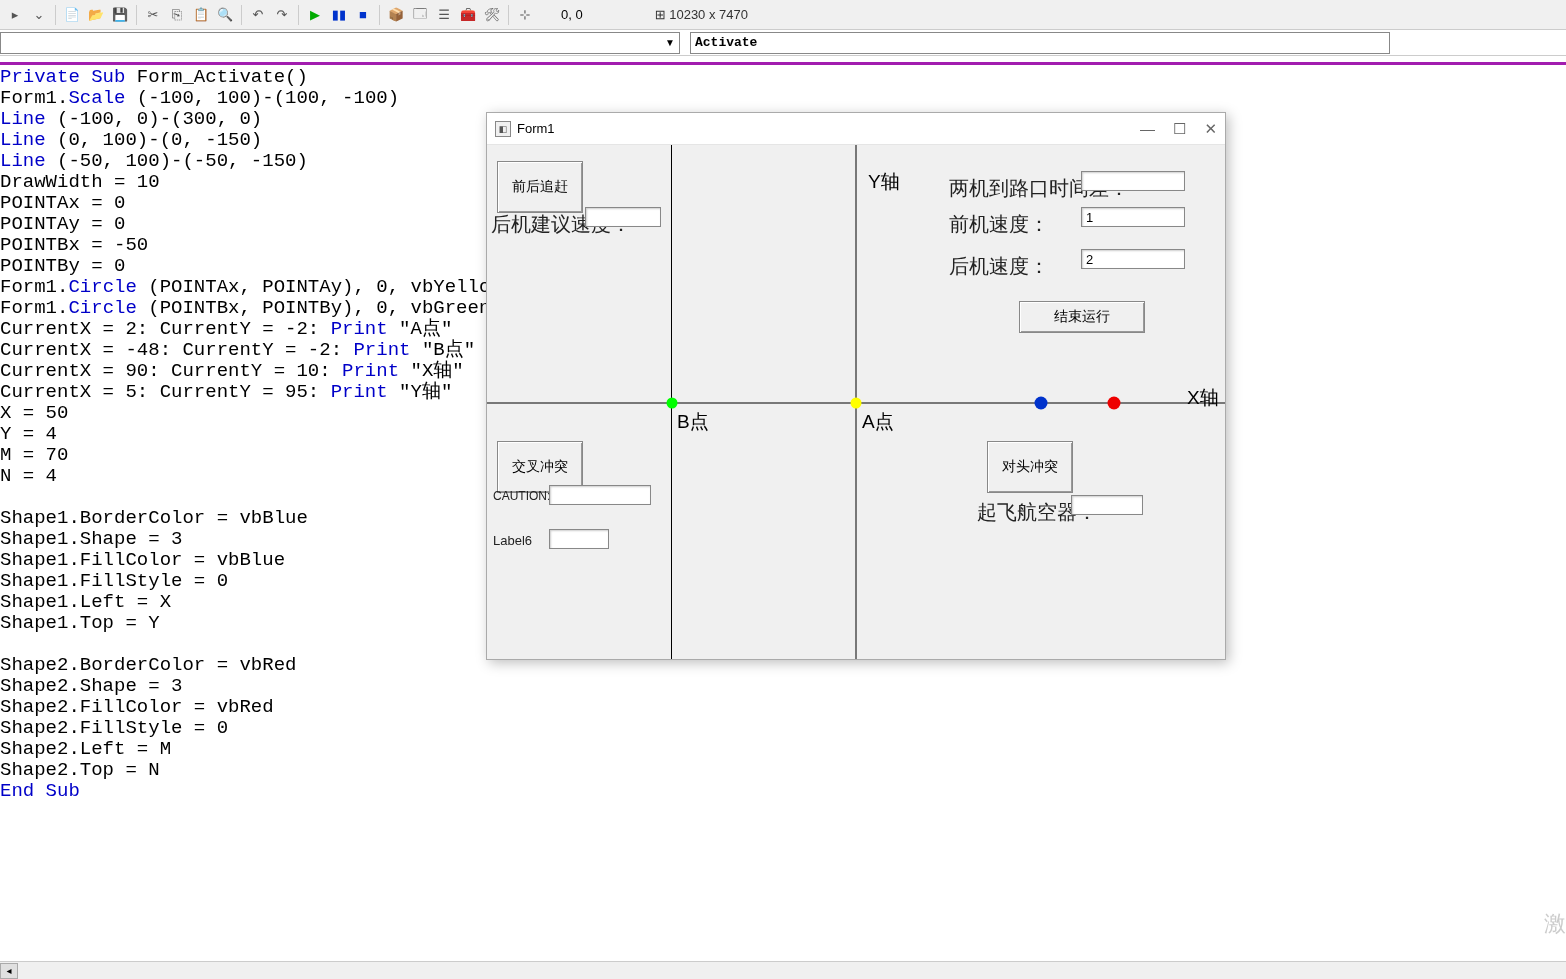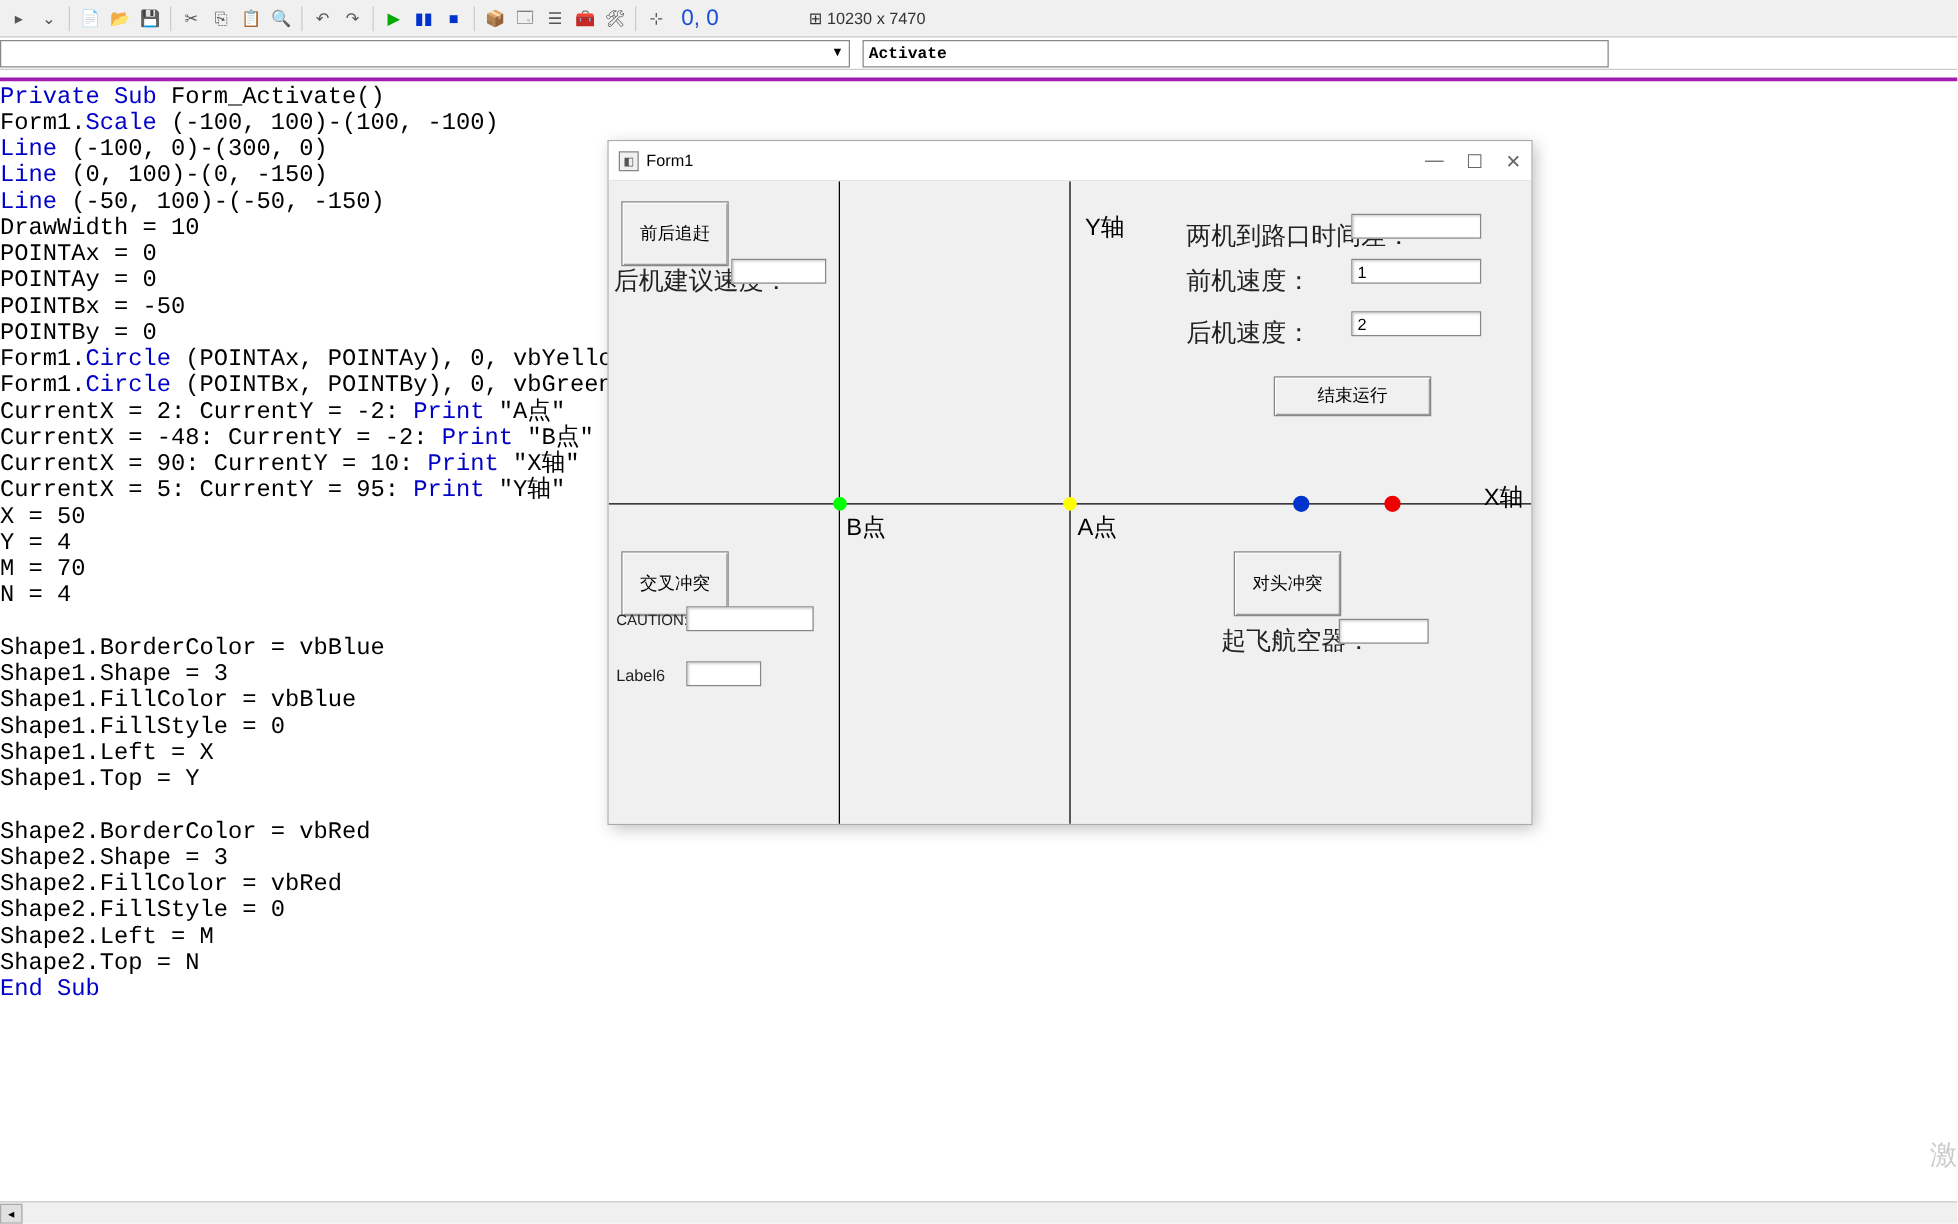--- a/index.html
+++ b/index.html
@@ -29,42 +29,42 @@
       font-size: 13px;
       color: #555;
       cursor: pointer;
     }
     .toolbar .tb-sep {
       width: 1px;
       height: 20px;
       background: #ccc;
       margin: 0 3px;
     }
-    .toolbar .coord { font-size: 18px; margin-left: 7px; color: #1d4ed8; }
+    .toolbar .coord { font-size: 13px; margin-left: 23px; color: #000000; }
     .toolbar .size { font-size: 13px; margin-left: 70px; color: #333; }
     .combo-bar {
       height: 26px;
       display: flex;
       align-items: center;
       padding: 2px 0;
       gap: 10px;
       border-bottom: 1px solid #ccc;
     }
     .combo {
       height: 22px;
       border: 1px solid #888;
       background: #fff;
       display: flex;
       align-items: center;
       padding: 0 4px;
       font-size: 13px;
     }
     .combo.left { width: 680px; justify-content: flex-end; }
     .combo .arrow { font-size: 10px; margin-left: 4px; }
-    .combo.right { width: 597px; font-family: "Courier New", monospace; font-weight: bold;}
+    .combo.right { width: 700px; font-family: "Courier New", monospace; font-weight: bold;}
     .code-area {
       position: absolute;
       left: 0;
       top: 62px;
       width: 100%;
       height: 770px;
       background: #fff;
       font-family: "NSimSun", "SimSun", "Courier New", monospace;
       font-size: 19px;
       line-height: 21px;

